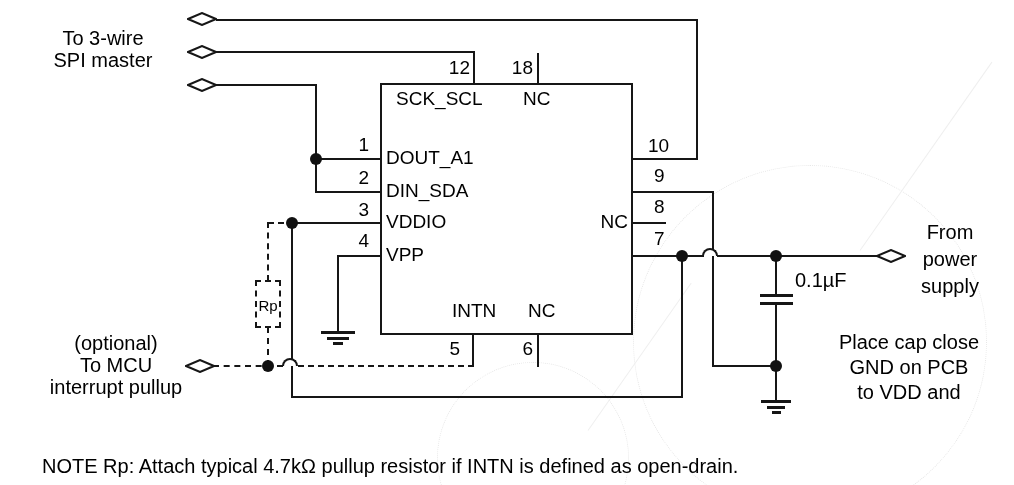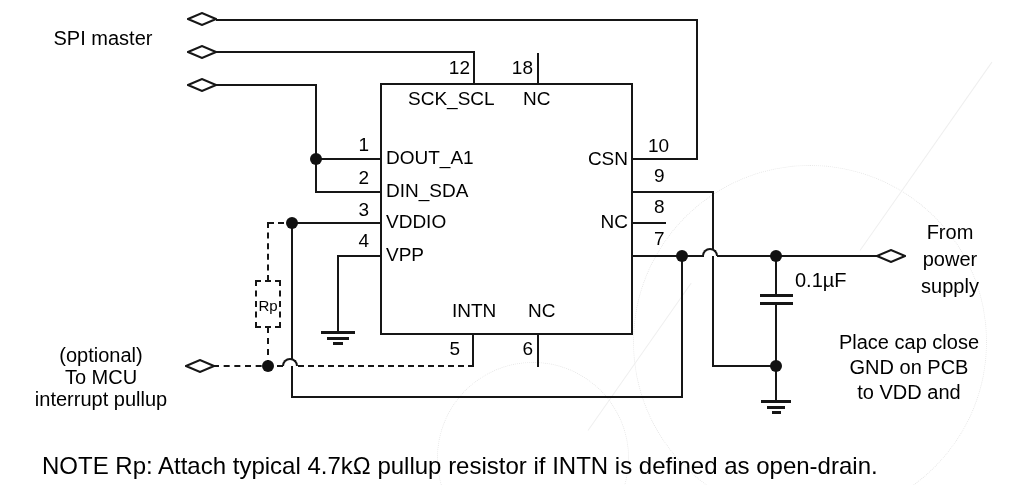--- a/index.html
+++ b/index.html
@@ -76,27 +76,26 @@
 
   <div class="dot" style="left:310px;top:153px;"></div>
   <div class="dot" style="left:286px;top:217px;"></div>
   <div class="dot" style="left:262px;top:360px;"></div>
   <div class="dot" style="left:676px;top:250px;"></div>
   <div class="dot" style="left:770px;top:250px;"></div>
   <div class="dot" style="left:770px;top:360px;"></div>
 
   <div class="icbox"></div>
 
-  <span class="lbl" style="left:408px;top:89px;">SCK_SCL</span>
+  <span class="lbl" style="left:396px;top:89px;">SCK_SCL</span>
   <span class="lbl" style="left:523px;top:89px;">NC</span>
   <span class="lbl" style="left:386px;top:148px;">DOUT_A1</span>
   <span class="lbl" style="left:386px;top:181px;">DIN_SDA</span>
   <span class="lbl" style="left:386px;top:212px;">VDDIO</span>
   <span class="lbl" style="left:386px;top:245px;">VPP</span>
-  <span class="lbl ra" style="left:520px;top:149px;width:108px;">CSN</span>
   <span class="lbl ra" style="left:520px;top:212px;width:108px;">NC</span>
   <span class="lbl" style="left:452px;top:301px;">INTN</span>
   <span class="lbl" style="left:528px;top:301px;">NC</span>
 
   <span class="num ra" style="left:330px;top:135px;width:39px;">1</span>
   <span class="num ra" style="left:330px;top:168px;width:39px;">2</span>
   <span class="num ra" style="left:330px;top:200px;width:39px;">3</span>
   <span class="num ra" style="left:330px;top:231px;width:39px;">4</span>
   <span class="num ra" style="left:431px;top:58px;width:39px;">12</span>
   <span class="num ra" style="left:494px;top:58px;width:39px;">18</span>
@@ -144,38 +143,39 @@
     <div class="gbar" style="left:327px;top:337px;width:22px;"></div>
     <div class="gbar" style="left:333px;top:342px;width:10px;"></div>
   </div>
   <div>
     <div class="gbar" style="left:761px;top:400px;width:30px;"></div>
     <div class="gbar" style="left:767px;top:406px;width:18px;"></div>
     <div class="gbar" style="left:772px;top:411px;width:9px;"></div>
   </div>
 
   <div class="txt ctr" style="left:30px;top:27px;width:146px;">
+    <div>To 3-wire</div>
     <div>SPI master</div>
   </div>
 
-  <div class="txt ctr" style="left:8px;top:332px;width:186px;margin-top:12px;">
+  <div class="txt ctr" style="left:23px;top:332px;width:186px;">
     <div>(optional)</div>
     <div>To MCU</div>
     <div>interrupt pullup</div>
   </div>
 
   <div class="txt ctr" style="left:880px;top:219px;width:140px;line-height:27px;">
     <div>From</div>
     <div>power</div>
     <div>supply</div>
   </div>
 
   <div class="txt ctr" style="left:824px;top:330px;width:170px;line-height:25px;">
     <div>Place cap close</div>
     <div>GND on PCB</div>
     <div>to VDD and</div>
   </div>
 
   <span class="txt" style="left:795px;top:269px;">0.1µF</span>
 
-  <span class="txt" style="left:42px;top:456px;font-size:24px;line-height:20px;">NOTE Rp: Attach typical 4.7kΩ pullup resistor if INTN is defined as open-drain.</span>
+  <span class="txt" style="left:42px;top:456px;font-size:20px;line-height:20px;">NOTE Rp: Attach typical 4.7kΩ pullup resistor if INTN is defined as open-drain.</span>
 
 </div>
 
 </body></html>

